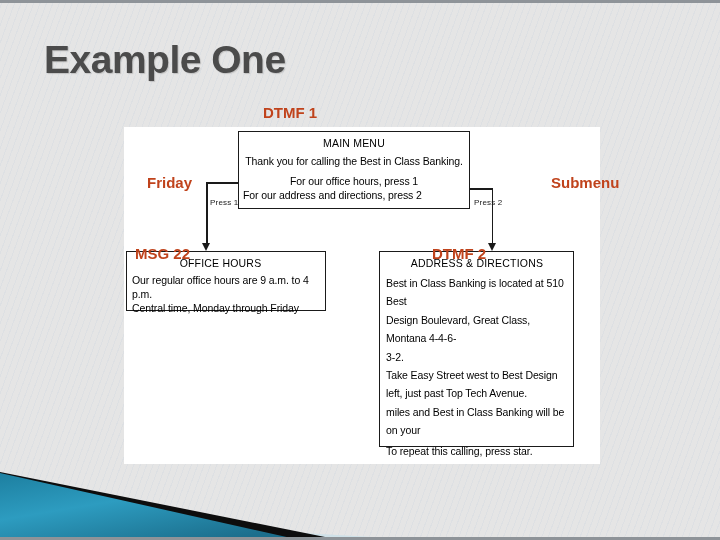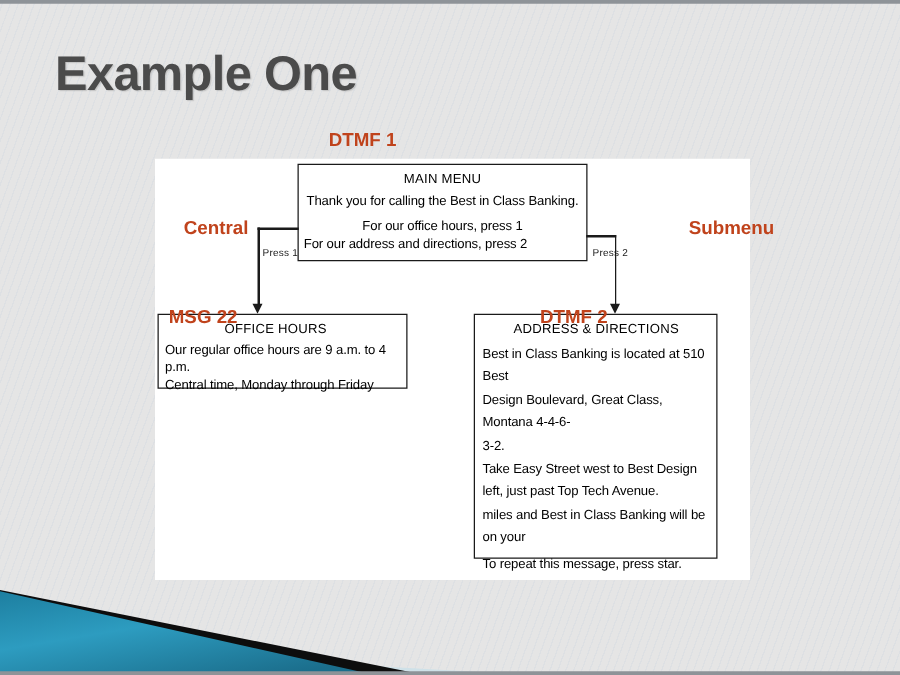--- a/index.html
+++ b/index.html
@@ -238,27 +238,27 @@
 
     <div class="box" id="box-address">
       <div class="box-title">ADDRESS &amp; DIRECTIONS</div>
       <div class="box-line">Best in Class Banking is located at 510 Best</div>
       <div class="box-line">Design Boulevard, Great Class, Montana 4-4-6-</div>
       <div class="box-line">3-2.</div>
       <div class="box-line">Take Easy Street west to Best Design</div>
       <div class="box-line">left, just past Top Tech Avenue.</div>
       <div class="box-line">miles and Best in Class Banking will be on your</div>
       <div class="tail">
-        <div class="box-line">To repeat this message, press star.</div>
+        <div class="box-line">To repeat this calling, press star.</div>
       </div>
     </div>
   </div>
 
   <div class="annot" id="annot-dtmf1">DTMF 1</div>
-  <div class="annot" id="annot-message">Central</div>
+  <div class="annot" id="annot-message">Friday</div>
   <div class="annot" id="annot-submenu">Submenu</div>
   <div class="annot" id="annot-msg22">MSG 22</div>
   <div class="annot" id="annot-dtmf2">DTMF 2</div>
 
   <svg id="deco" viewBox="0 0 720 120" preserveAspectRatio="none">
     <defs>
       <linearGradient id="tealgrad" x1="0" y1="0" x2="0.75" y2="1">
         <stop offset="0%" stop-color="#1d7fa0"></stop>
         <stop offset="45%" stop-color="#2d9cc0"></stop>
         <stop offset="100%" stop-color="#1b6e8c"></stop>

